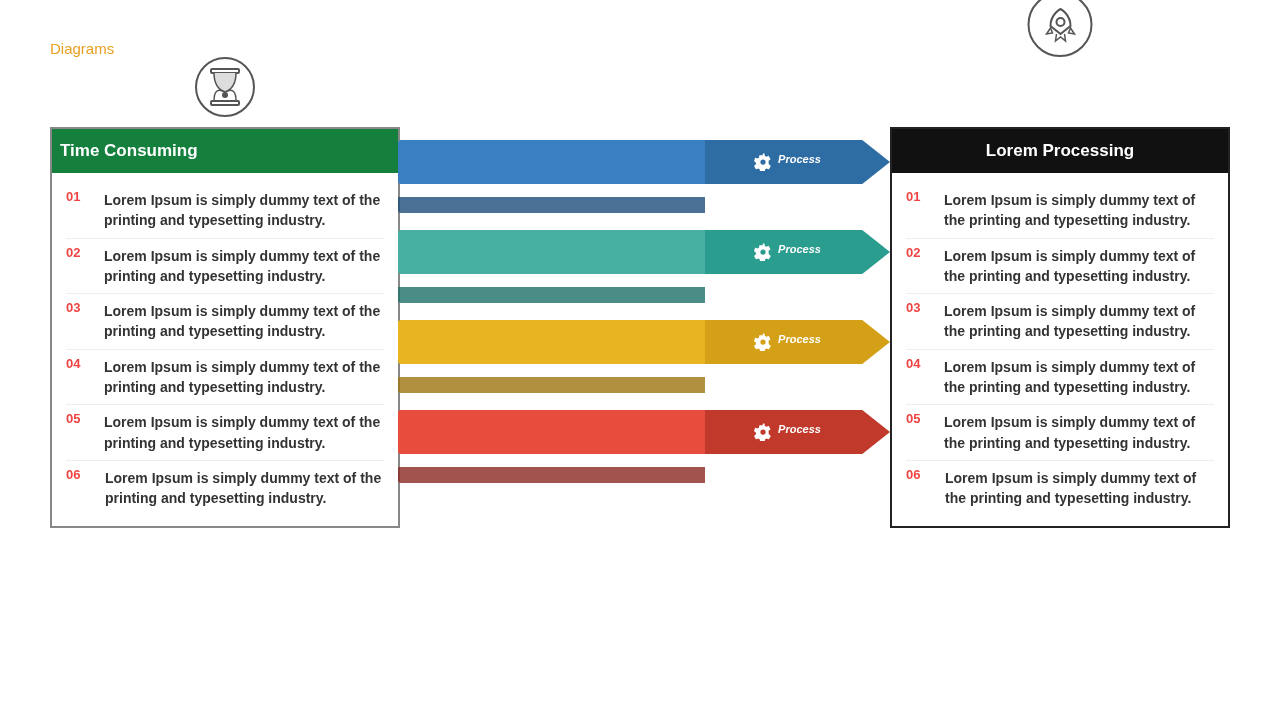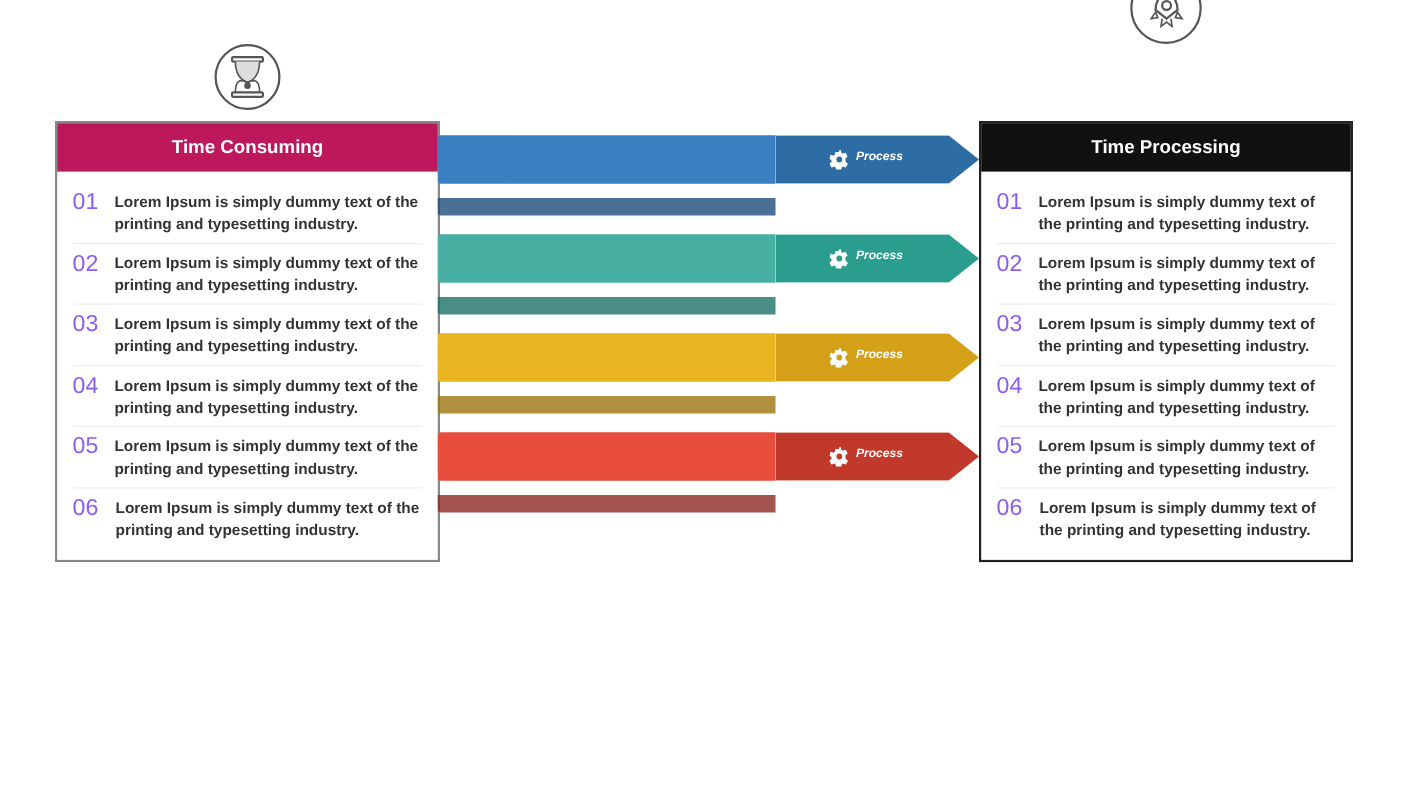--- a/index.html
+++ b/index.html
@@ -59,42 +59,41 @@
       display: flex;
       align-items: center;
       justify-content: center;
       z-index: 10;
     }
     .left-panel-box {
       border: 2px solid #888;
       background: #fff;
     }
     .left-panel-header {
-      background: #be185d;
+      background: #15803d;
       color: #fff;
-      text-align: center;
       font-size: 17px;
       font-weight: 700;
       padding: 12px 8px;
     }
     .left-panel-items {
       padding: 10px 14px;
     }
     .panel-item {
       display: flex;
       gap: 10px;
       padding: 7px 0;
       border-bottom: 1px solid #eee;
       align-items: flex-start;
     }
     .panel-item:last-child { border-bottom: none; gap: 11px; }
     .item-num {
-      font-size: 21px;
-      font-weight: 400;
-      color: #8b5cf6;
+      font-size: 13px;
+      font-weight: 700;
+      color: #ef4444;
       min-width: 28px;
       line-height: 1;
     }
     .item-text {
       font-size: 14px;
       color: #333;
       line-height: 1.45;
       font-weight: bold;
     }
     .arrow-label {
@@ -146,20 +145,21 @@
       padding: 10px 14px;
     }
 
     
     .gear-svg { display: inline-block; vertical-align: middle; }
   </style>
 </head>
 <body>
 
 <div class="slide">
+  <div class="category-label">Diagrams</div>
 
   <div class="content-area">
 
     <div class="left-panel">
       <div class="hourglass-icon">
         <svg width="34" height="38" viewBox="0 0 34 38" fill="none" xmlns="http://www.w3.org/2000/svg">
           <rect x="3" y="1" width="28" height="4" rx="1" stroke="#555" stroke-width="2" fill="none"></rect>
           <rect x="3" y="33" width="28" height="4" rx="1" stroke="#555" stroke-width="2" fill="none"></rect>
           <path d="M6 5 Q6 20 17 24 Q28 20 28 5" stroke="#555" stroke-width="1.5" fill="#ddd"></path>
           <path d="M6 33 Q6 18 17 24 Q28 18 28 33" stroke="#555" stroke-width="1.5" fill="none"></path>
@@ -269,21 +269,21 @@
       <div class="rocket-icon">
         <svg width="36" height="38" viewBox="0 0 36 38" fill="none" xmlns="http://www.w3.org/2000/svg">
           <path d="M18 3 C18 3 28 8 28 20 L18 28 L8 20 C8 8 18 3 18 3Z" stroke="#555" stroke-width="2" fill="none"></path>
           <circle cx="18" cy="16" r="4" stroke="#555" stroke-width="2" fill="none"></circle>
           <path d="M8 22 L4 28 L10 27Z" stroke="#555" stroke-width="1.5" fill="none"></path>
           <path d="M28 22 L32 28 L26 27Z" stroke="#555" stroke-width="1.5" fill="none"></path>
           <path d="M14 28 L13 35 L18 31 L23 35 L22 28" stroke="#555" stroke-width="1.5" fill="none"></path>
         </svg>
       </div>
       <div class="right-panel-box">
-        <div class="right-panel-header">Time Processing</div>
+        <div class="right-panel-header">Lorem Processing</div>
         <div class="right-panel-items">
         <div class="panel-item">
     <span class="item-num">01</span>
     <span class="item-text">Lorem Ipsum is simply dummy text of the printing and typesetting industry.</span>
   </div>
             <div class="panel-item">
     <span class="item-num">02</span>
     <span class="item-text">Lorem Ipsum is simply dummy text of the printing and typesetting industry.</span>
   </div>
             <div class="panel-item">

